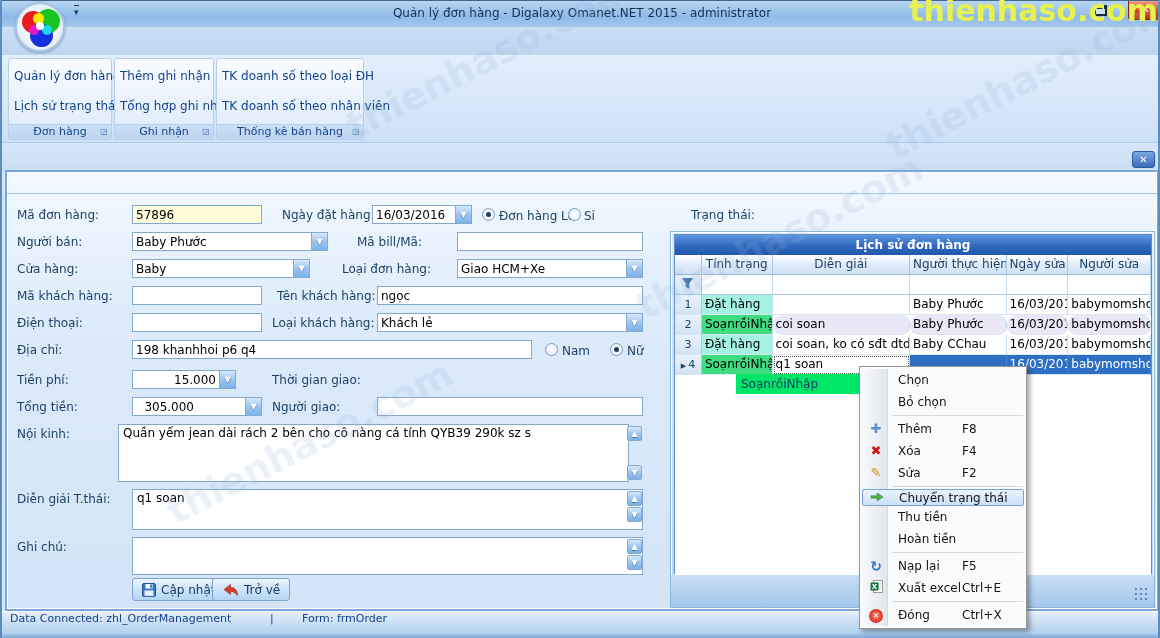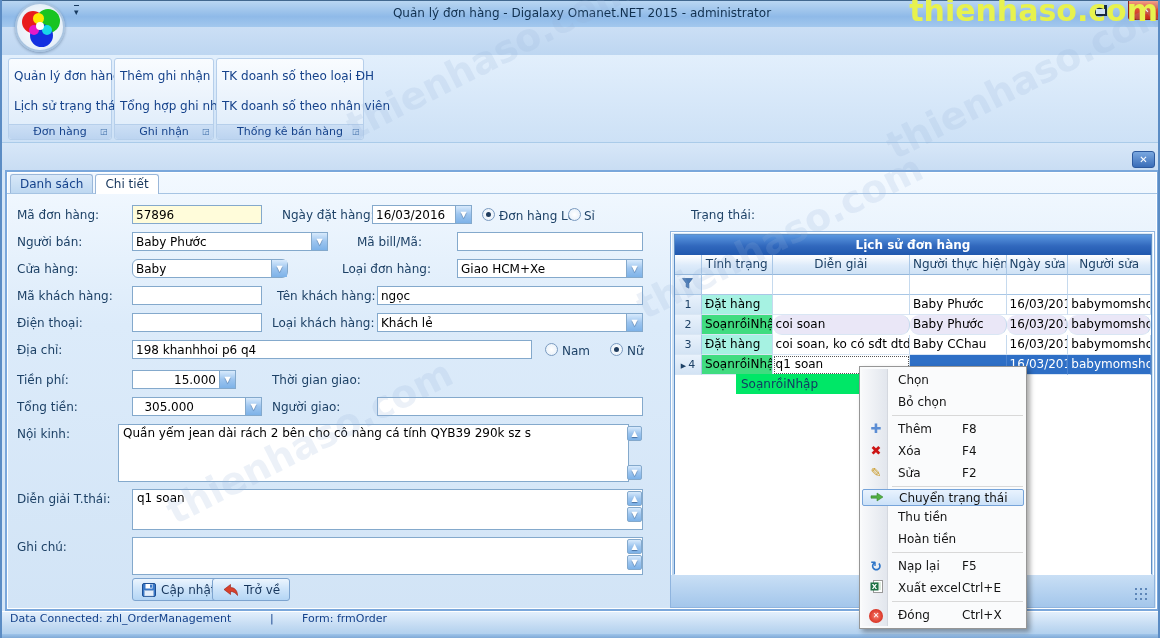--- a/index.html
+++ b/index.html
@@ -165,24 +165,20 @@
       </div>
       <div class="dtab active">
         <span>Quản lý đơn hàng</span>
         <span class="tab-x">✕</span>
       </div>
     </div>
   </div>
   <div class="panel-x">✕</div>
 
   <div class="main-panel">
-    <div class="stabs">
-      <div class="stab">Danh sách</div>
-      <div class="stab active">Chi tiết</div>
-    </div>
     <div class="content-top"></div>
 
     <div class="flabel" style="left:10px;top:36px;">Mã đơn hàng:</div>
     <div class="flabel" style="left:275px;top:36px;">Ngày đặt hàng:</div>
     <div class="flabel" style="left:10px;top:63px;">Người bán:</div>
     <div class="flabel" style="left:350px;top:63px;">Mã bill/Mã:</div>
     <div class="flabel" style="left:10px;top:90px;">Cửa hàng:</div>
     <div class="flabel" style="left:335px;top:90px;">Loại đơn hàng:</div>
     <div class="flabel" style="left:10px;top:117px;">Mã khách hàng:</div>
     <div class="flabel" style="left:270px;top:117px;">Tên khách hàng:</div>
@@ -207,21 +203,21 @@
     <span class="flabel" style="left:492px;top:37px;">Đơn hàng Lẻ</span>
     <span class="radio" style="left:561px;top:36px;"></span>
     <span class="flabel" style="left:577px;top:37px;">Sỉ</span>
 
     <div class="combo" style="left:125px;top:60px;width:196px;">
       <span class="ctext">Baby Phước</span>
       <span class="dd">▼</span>
     </div>
     <input class="tb" style="left: 450px; top: 60px; width: 186px;" readonly="" value="">
 
-    <div class="combo" style="left:125px;top:87px;width:156px;border-radius:6px;">
+    <div class="combo" style="left:125px;top:87px;width:178px;">
       <span class="ctext">Baby</span>
       <span class="dd">▼</span>
     </div>
     <div class="combo" style="left:450px;top:87px;width:186px;">
       <span class="ctext">Giao HCM+Xe</span>
       <span class="dd">▼</span>
     </div>
 
     <input class="tb" style="left: 125px; top: 114px; width: 130px;" readonly="" value="">
     <input class="tb" style="left: 370px; top: 114px; width: 266px;" readonly="" value="ngọc">

